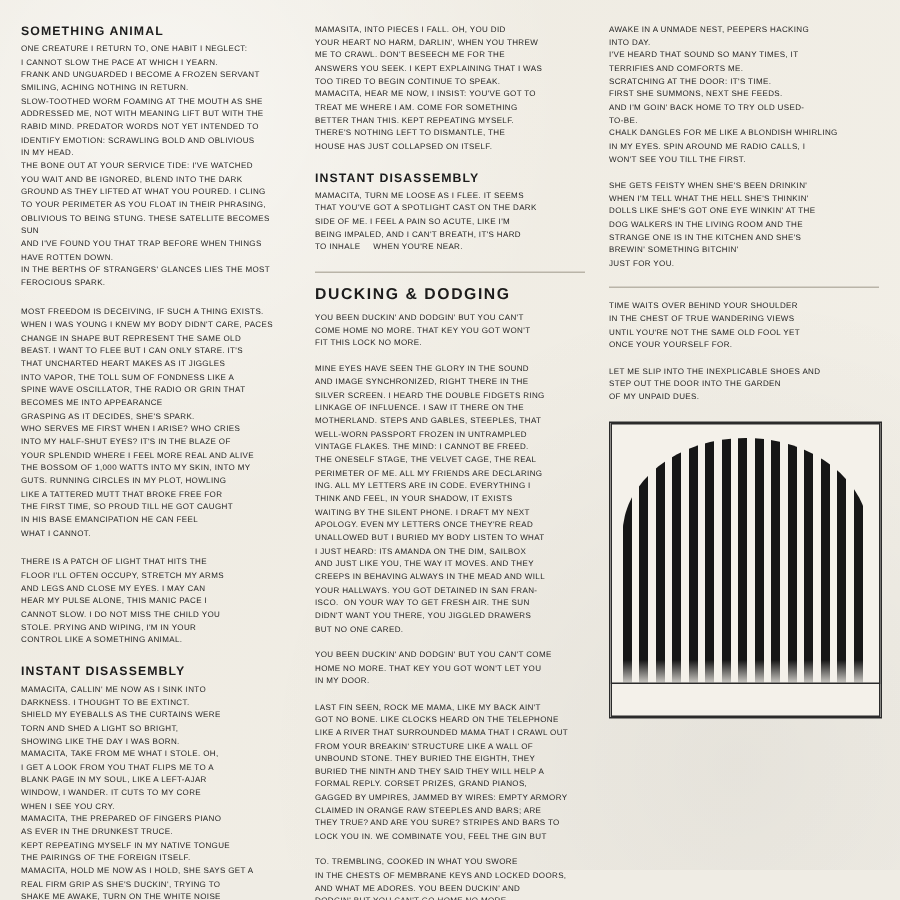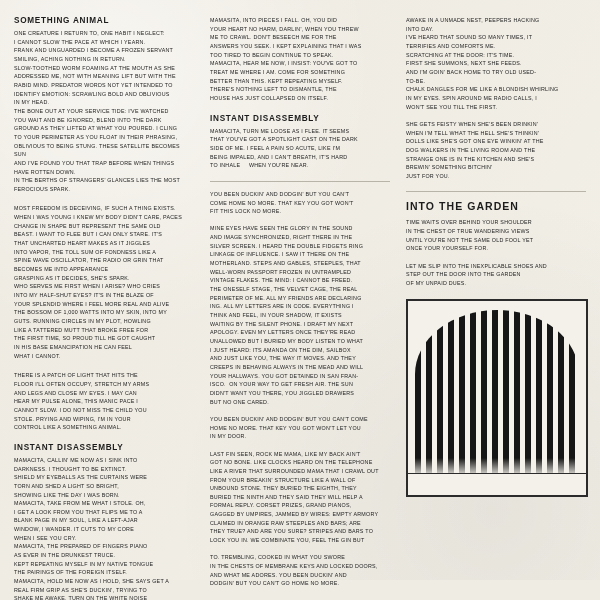--- a/index.html
+++ b/index.html
@@ -209,20 +209,21 @@
         <div class="txt">MAMACITA, TURN ME LOOSE AS I FLEE. IT SEEMS
 THAT YOU'VE GOT A SPOTLIGHT CAST ON THE DARK
 SIDE OF ME. I FEEL A PAIN SO ACUTE, LIKE I'M
 BEING IMPALED, AND I CAN'T BREATH, IT'S HARD
 TO INHALE     WHEN YOU'RE NEAR.</div>
       </div>
 
       <hr class="rule">
 
       <div class="blk">
+        <h2 class="bigtitle">DUCKING &amp; DODGING</h2>
         <div class="txt">YOU BEEN DUCKIN' AND DODGIN' BUT YOU CAN'T
 COME HOME NO MORE. THAT KEY YOU GOT WON'T
 FIT THIS LOCK NO MORE.
 
 MINE EYES HAVE SEEN THE GLORY IN THE SOUND
 AND IMAGE SYNCHRONIZED, RIGHT THERE IN THE
 SILVER SCREEN. I HEARD THE DOUBLE FIDGETS RING
 LINKAGE OF INFLUENCE. I SAW IT THERE ON THE
 MOTHERLAND. STEPS AND GABLES, STEEPLES, THAT
 WELL-WORN PASSPORT FROZEN IN UNTRAMPLED
@@ -284,21 +285,20 @@
 DOLLS LIKE SHE'S GOT ONE EYE WINKIN' AT THE
 DOG WALKERS IN THE LIVING ROOM AND THE
 STRANGE ONE IS IN THE KITCHEN AND SHE'S
 BREWIN' SOMETHING BITCHIN'
 JUST FOR YOU.</div>
       </div>
 
       <hr class="rule">
 
       <div class="blk">
-        <h2 class="bigtitle">INTO THE GARDEN</h2>
         <div class="txt">TIME WAITS OVER BEHIND YOUR SHOULDER
 IN THE CHEST OF TRUE WANDERING VIEWS
 UNTIL YOU'RE NOT THE SAME OLD FOOL YET
 ONCE YOUR YOURSELF FOR.
 
 LET ME SLIP INTO THE INEXPLICABLE SHOES AND
 STEP OUT THE DOOR INTO THE GARDEN
 OF MY UNPAID DUES.</div>
       </div>
 

